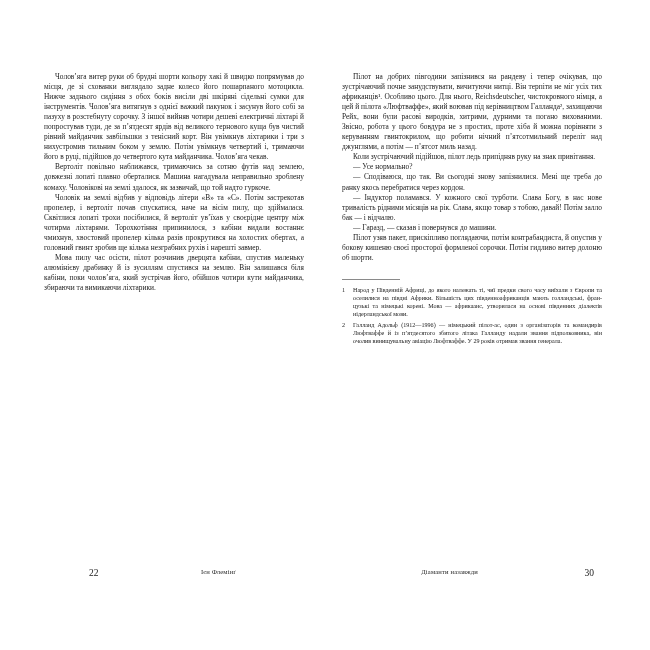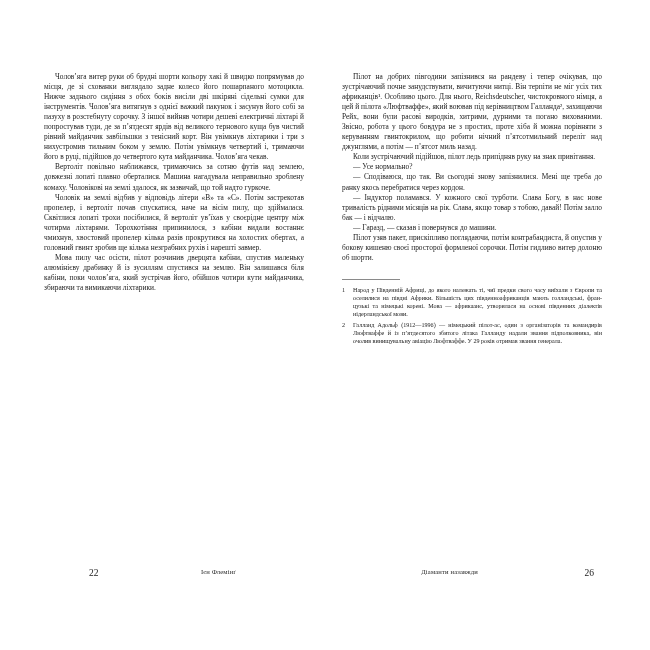--- a/index.html
+++ b/index.html
@@ -133,16 +133,16 @@
         </div>
       </div>
     </div>
 
   </div>
 
   <div class="footer">
     <div class="folio left">22</div>
     <div class="runhead left">Ієн Флемінґ</div>
     <div class="runhead right">Діаманти назавжди</div>
-    <div class="folio right">26</div>
+    <div class="folio right">30</div>
   </div>
 
 </div>
 
 </body></html>

